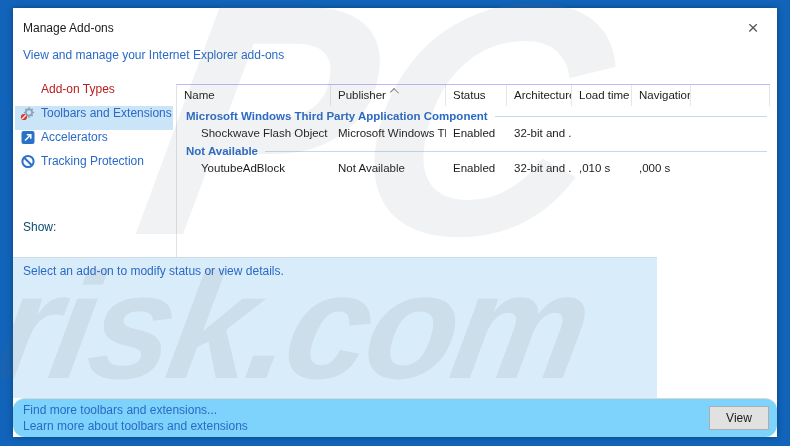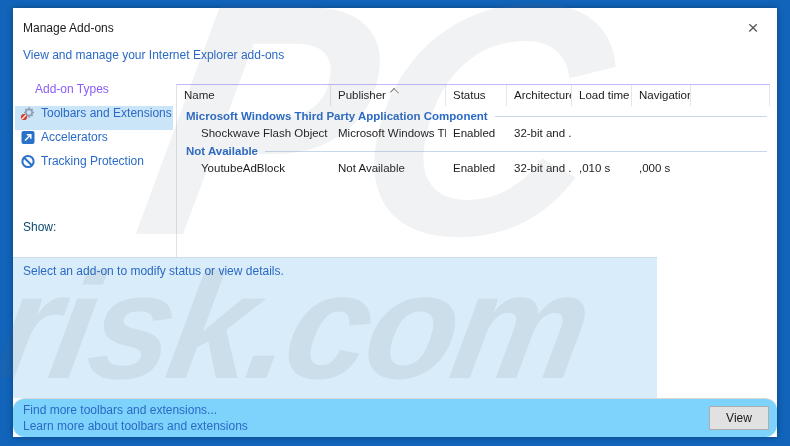--- a/index.html
+++ b/index.html
@@ -8,21 +8,21 @@
   .desktop { position:relative; width:790px; height:446px; background:#1164ba; overflow:hidden; }
 
   .window { position:absolute; left:13px; top:8px; width:764px; height:429px;
             background:#ffffff; box-shadow:0 0 6px rgba(0,0,0,.35); }
 
   .titlebar-text { position:absolute; left:10px; top:13px; font-size:12px; color:#1b1b1b; }
   .close-x { position:absolute; right:12px; top:8px; width:24px; height:24px;
              font-size:19px; line-height:24px; text-align:center; color:#5a5a5a; cursor:pointer; }
   .subtitle { position:absolute; left:10px; top:40px; font-size:12px; color:#2a6ac6; }
 
-  .sidebar-header { position:absolute; left:22px; top:74px; font-size:12px; color:#8b5cf6; }
+  .sidebar-header { position:absolute; left:28px; top:74px; font-size:12px; color:#b91c1c; }
   .sidebar { position:absolute; left:2px; top:98px; width:158px; }
   .sb-item { display:flex; align-items:flex-start; height:24px; padding-left:5px;
              font-size:12px; color:#2a6ac6; cursor:pointer; }
   .sb-item.selected { background:#cbe5f8; }
   .sb-item .ic { width:16px; height:15px; margin-right:5px; flex:0 0 16px; position:relative; }
 
   .show-label { position:absolute; left:10px; top:212px; font-size:12px; color:#0c4a6e; }
   .dropdown { position:absolute; left:5px; top:228px; width:153px; height:22px;
               background:#fff; border:1px solid #8a8a8a; font-size:12px; color:#1b1b1b;
               display:flex; align-items:center; padding-left:5px; cursor:pointer; }

